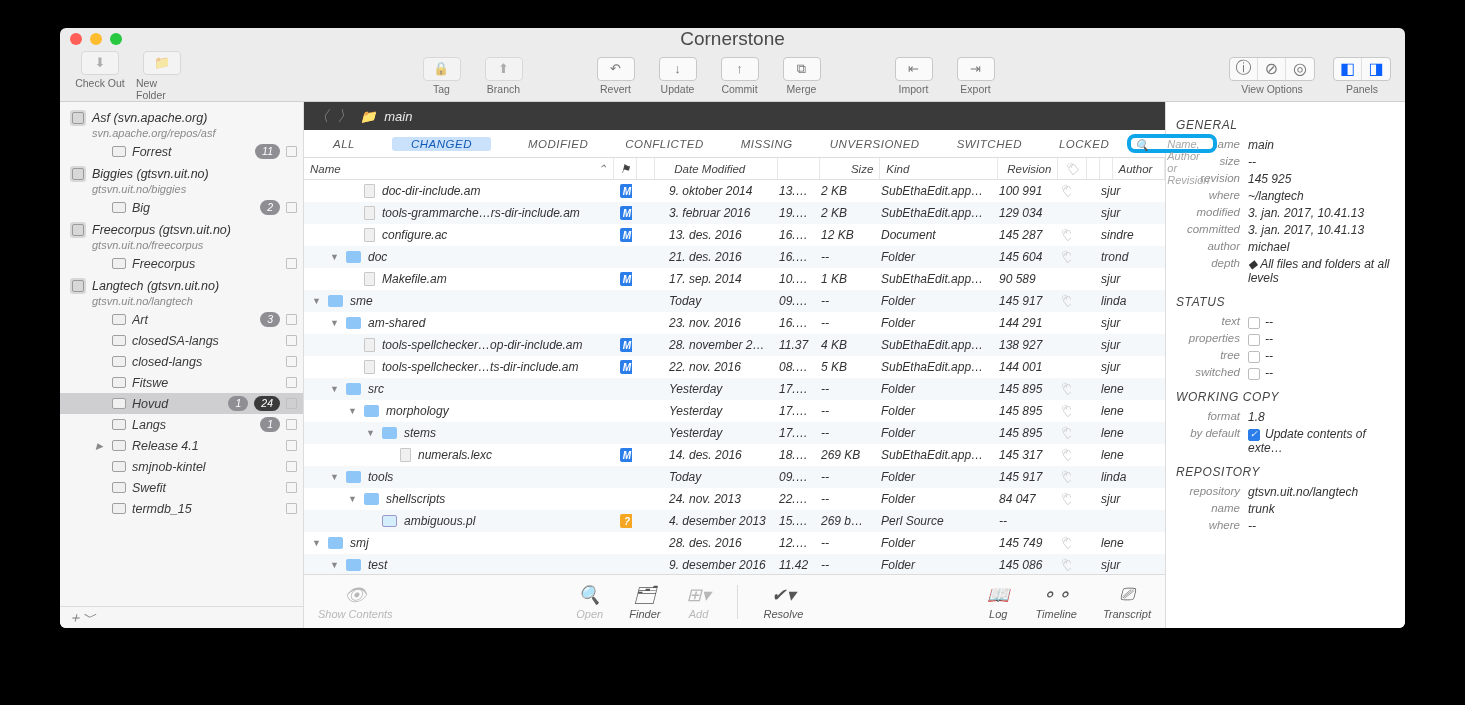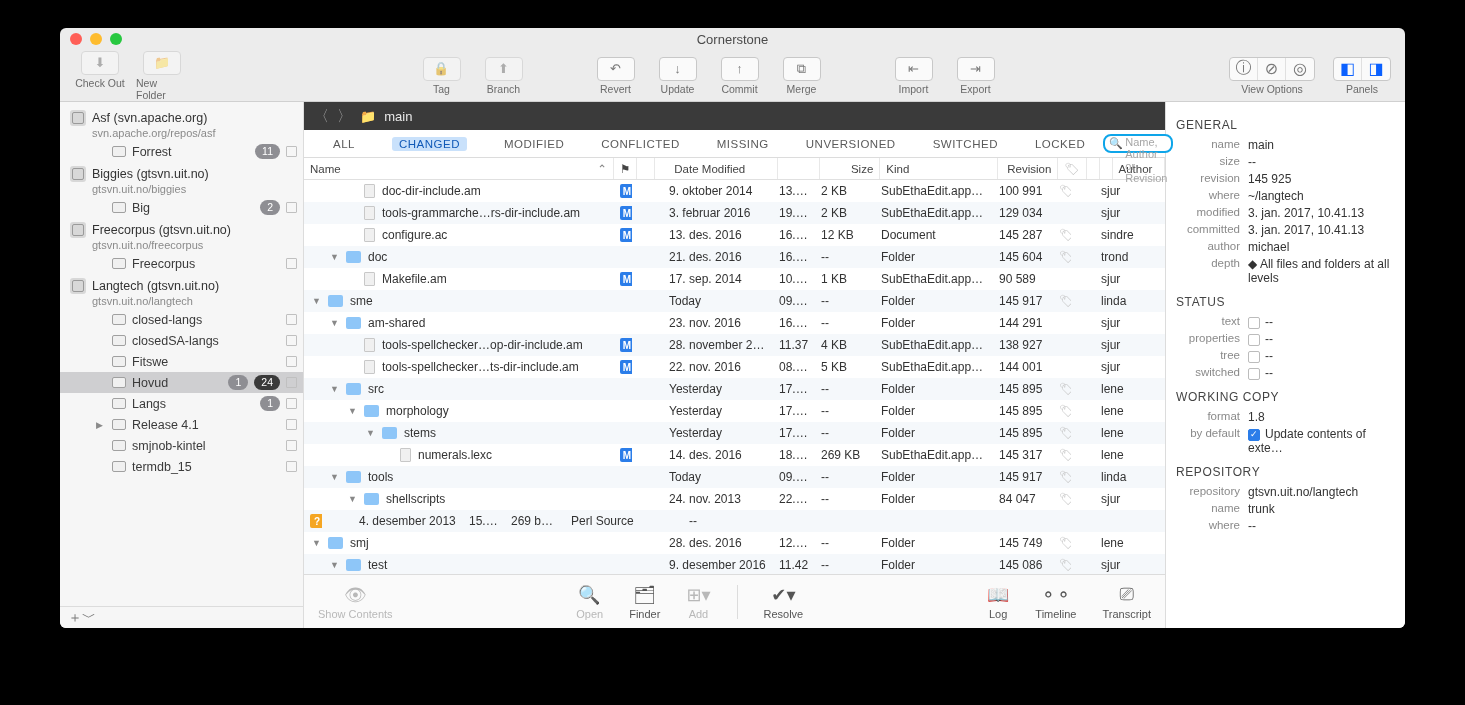--- a/index.html
+++ b/index.html
@@ -2,34 +2,34 @@
 <html><head>
 <meta charset="utf-8">
 <style>
 * { box-sizing: border-box; margin: 0; padding: 0; font-family: -apple-system, "Helvetica Neue", Arial, sans-serif; }
 body { background: #000; width: 1465px; height: 705px; overflow: hidden; }
 .window { position: absolute; left: 60px; top: 28px; width: 1345px; height: 600px; background: #ececec; border-radius: 6px; box-shadow: 0 10px 40px rgba(0,0,0,.5); overflow: hidden; display: flex; flex-direction: column; }
 .titlebar { height: 22px; display: flex; align-items: center; padding: 0 10px; position: relative; }
 .traffic { display: flex; gap: 8px; }
 .tl { width: 12px; height: 12px; border-radius: 50%; }
 .tl.red { background: #ff5f57; } .tl.yellow { background: #febc2e; } .tl.green { background: #28c840; }
-.title { position: absolute; left: 0; right: 0; text-align: center; font-size: 13px; color: #4a4a4a; pointer-events: none; }
+.title { position: absolute; left: 0; right: 0; text-align: center; font-size: 19px; color: #4a4a4a; pointer-events: none; }
 .toolbar { height: 52px; display: flex; align-items: center; padding: 0 14px; border-bottom: 1px solid #d0d0d0; }
 .tbgroup { display: flex; gap: 10px; }
 .tbbtn { display: flex; flex-direction: column; align-items: center; width: 52px; cursor: default; }
 .tbicon { width: 38px; height: 24px; background: #fafafa; border: 1px solid #c8c8c8; border-radius: 4px; display: flex; align-items: center; justify-content: center; color: #7a7a7a; font-size: 13px; }
 .tbicon.disabled { opacity: .55; }
 .tblabel { font-size: 10.5px; color: #6a6a6a; margin-top: 2px; }
 .spacer { flex: 1; }
 .seg2 { display: flex; border: 1px solid #c8c8c8; border-radius: 4px; overflow: hidden; background: #fafafa; }
 .seg2 > div { width: 28px; height: 22px; display: flex; align-items: center; justify-content: center; color: #7a7a7a; border-right: 1px solid #e0e0e0; }
 .seg2 > div:last-child { border-right: none; }
 .seg2 > div.active { color: #0a60ff; }
 
-.body { flex: 1; display: flex; min-height: 0; }
+.body { flex: 1; display: flex; min-height: 0; font-style: italic; }
 
 
 .sidebar { width: 244px; background: #f6f6f6; border-right: 1px solid #dcdcdc; display: flex; flex-direction: column; }
 .slist { flex: 1; overflow: auto; padding-top: 4px; }
 .repo { padding: 4px 10px 2px 10px; font-size: 12.5px; color: #333; }
 .repo .h { display: flex; align-items: center; gap: 6px; }
 .repo .sub { font-size: 11px; color: #8a8a8a; margin-left: 22px; margin-top: 1px; }
 .dbicon { width: 16px; height: 16px; background: #d8d8d8; border-radius: 3px; display: inline-block; position: relative; }
 .dbicon::before { content: ""; position: absolute; inset: 2px; border: 1px solid #9a9a9a; border-radius: 2px; }
 .srow { height: 21px; display: flex; align-items: center; padding-left: 28px; padding-right: 6px; font-size: 12.5px; color: #3a3a3a; gap: 6px; }
@@ -43,22 +43,22 @@
 .srow.ind { padding-left: 36px; }
 .srow .tri { width: 8px; color: #8a8a8a; font-size: 9px; margin-right: 2px; }
 .sfoot { height: 22px; border-top: 1px solid #dcdcdc; display: flex; align-items: center; padding: 0 8px; color: #7a7a7a; }
 
 
 .main { flex: 1; display: flex; flex-direction: column; min-width: 0; }
 .pathbar { height: 28px; background: #3a3a3a; color: #e8e8e8; display: flex; align-items: center; padding: 0 10px; font-size: 13px; gap: 8px; }
 .pathbar .nav { color: #9a9a9a; font-size: 15px; }
 .filterbar { height: 28px; background: #fff; border-bottom: 1px solid #dcdcdc; display: flex; align-items: center; padding: 0 10px; gap: 18px; font-size: 11.5px; }
 .filterbar .f { color: #5a5a5a; letter-spacing: .5px; margin-left: 19px; }
-.filterbar .f.active { background: #c9e1fb; color: #1059b7; padding: 1px 7px; border-radius: 3px; }
-.searchf { margin-left: auto; width: 170px; height: 19px; border: 2px solid #0ea5e9; border-radius: 8px; font-size: 11px; padding: 0 4px 0 20px; background: #fff; position: relative; color: #a6a6a6; }
+.filterbar .f.active { background: #c9e1fb; color: #1059b7; padding: 1px 19px; border-radius: 3px; }
+.searchf { margin-left: auto; width: 170px; height: 19px; border: 4px solid #0ea5e9; border-radius: 8px; font-size: 11px; padding: 0 4px 0 36px; background: #fff; position: relative; color: #a6a6a6; }
 .searchf::before { content: "🔍"; position: absolute; left: 4px; top: 1px; font-size: 11px; }
 
 .colhdr { height: 22px; background: #fff; border-bottom: 1px solid #e0e0e0; display: flex; align-items: center; font-size: 11.5px; color: #444; }
 .colhdr > div { border-right: 1px solid #e8e8e8; height: 100%; display: flex; align-items: center; padding: 0 6px; }
 .cname { flex: 0 0 310px; } .cflag { flex: 0 0 18px; justify-content: center; } .cflag2 { flex: 0 0 18px; justify-content: center; }
 .cdate { flex: 0 0 110px; margin-left: 13px; } .ctime { flex: 0 0 42px; justify-content: flex-end; } .csize { flex: 0 0 60px; justify-content: flex-end; }
 .ckind { flex: 0 0 118px; } .crev { flex: 0 0 60px; justify-content: flex-end; } .ctag { flex: 0 0 18px; } .clock { flex: 0 0 12px; } .cprop { flex: 0 0 12px; }
 .cauth { flex: 1; }
 
 .rows { flex: 1; overflow: auto; background: #fff; font-size: 12px; color: #333; }
@@ -225,27 +225,34 @@
           <div class="repo">
             <div class="h">
               <span class="dbicon"></span>
               <span>Langtech (gtsvn.uit.no)</span>
             </div>
             <div class="sub">gtsvn.uit.no/langtech</div>
           </div>
           <div class="srow ind">
             <span class="tri"></span>
             <span class="fi"></span>
+            <span class="nm">Art</span>
+            <span class="pill">3</span>
+            <span class="box"></span>
+          </div>
+          <div class="srow ind">
+            <span class="tri"></span>
+            <span class="fi"></span>
+            <span class="nm">closedSA-langs</span>
+            <span class="box"></span>
+          </div>
+          <div class="srow ind">
+            <span class="tri"></span>
+            <span class="fi"></span>
             <span class="nm">closed-langs</span>
-            <span class="box"></span>
-          </div>
-          <div class="srow ind">
-            <span class="tri"></span>
-            <span class="fi"></span>
-            <span class="nm">closedSA-langs</span>
             <span class="box"></span>
           </div>
           <div class="srow ind">
             <span class="tri"></span>
             <span class="fi"></span>
             <span class="nm">Fitswe</span>
             <span class="box"></span>
           </div>
           <div class="srow ind sel">
             <span class="tri"></span>
@@ -265,20 +272,26 @@
           <div class="srow ind">
             <span class="tri">▶</span>
             <span class="fi"></span>
             <span class="nm">Release 4.1</span>
             <span class="box"></span>
           </div>
           <div class="srow ind">
             <span class="tri"></span>
             <span class="fi"></span>
             <span class="nm">smjnob-kintel</span>
+            <span class="box"></span>
+          </div>
+          <div class="srow ind">
+            <span class="tri"></span>
+            <span class="fi"></span>
+            <span class="nm">Swefit</span>
             <span class="box"></span>
           </div>
           <div class="srow ind">
             <span class="tri"></span>
             <span class="fi"></span>
             <span class="nm">termdb_15</span>
             <span class="box"></span>
           </div>
         </div>
       <div class="sfoot">
@@ -602,20 +615,25 @@
             <div class="ctime">22.48</div>
             <div class="csize">--</div>
             <div class="ckind">Folder</div>
             <div class="crev">84 047</div>
             <div class="ctag"><span class="tagicon">🏷</span></div>
             <div class="clock"></div>
             <div class="cprop"></div>
             <div class="cauth">sjur</div>
           </div>
           <div class="r">
+            <div class="cname" style="padding-left:62px">
+              <span class="disc"></span>
+              <span class="ficon pl"></span>
+              <span>ambiguous.pl</span>
+            </div>
             <div class="cflag">
               <div class="qflag">?</div>
             </div>
             <div class="cflag2"></div>
             <div class="cdate">4. desember 2013</div>
             <div class="ctime">15.48</div>
             <div class="csize">269 bytes</div>
             <div class="ckind">Perl Source</div>
             <div class="crev">--</div>
             <div class="ctag"></div>

